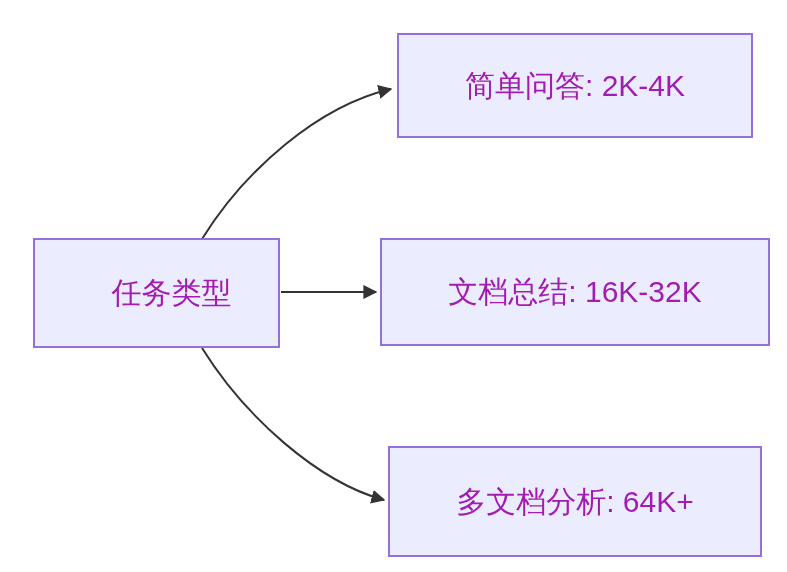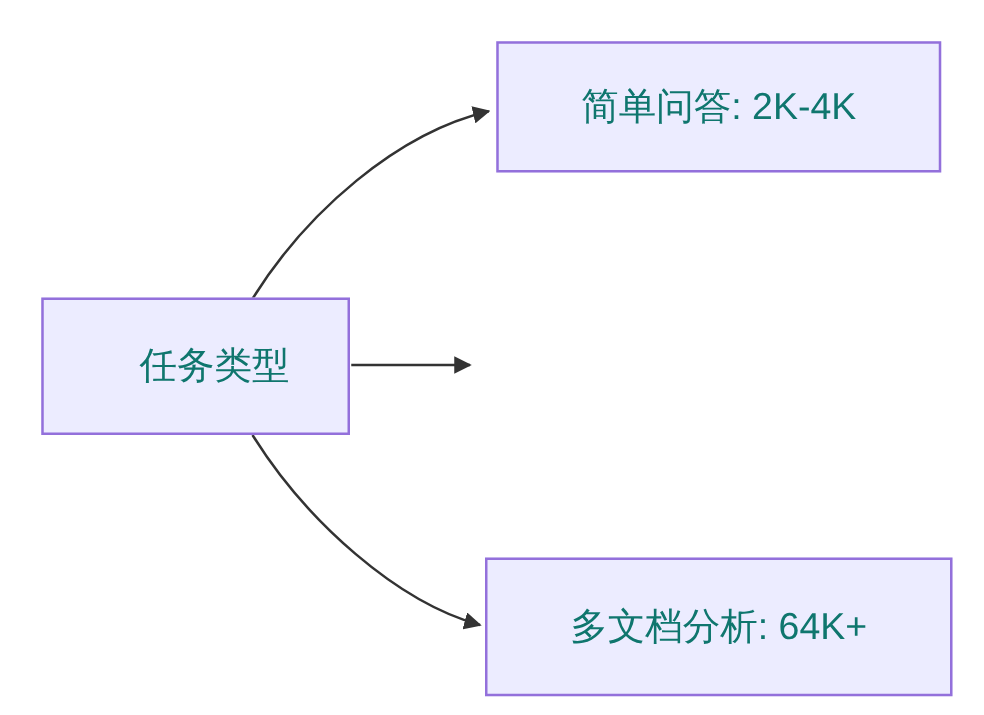--- a/index.html
+++ b/index.html
@@ -32,21 +32,21 @@
     position: absolute;
     box-sizing: border-box;
     background: #ECECFF;
     border: 2px solid #9370DB;
     display: flex;
     align-items: center;
     justify-content: center;
     text-align: center;
   }
   .node-label {
-    color: #0f766e;
+    color: #a21caf;
     font-size: 30px;
     line-height: 1.2;
     white-space: nowrap;
   }
   
   .node-root    { left: 33px;  top: 238px; width: 247px; height: 110px; padding-left: 30px; }
   .node-branch0 { left: 397px; top: 33px;  width: 356px; height: 105px; }
   .node-branch1 { left: 380px; top: 238px; width: 390px; height: 108px; }
   .node-branch2 { left: 388px; top: 446px; width: 374px; height: 111px; text-align: right; }
 </style>
@@ -67,18 +67,21 @@
   </svg>
 
   <div class="node node-root">
     <span class="node-label">任务类型</span>
   </div>
 
   <div class="node node-branch0">
     <span class="node-label">简单问答: 2K-4K</span>
   </div>
 
+  <div class="node node-branch1">
+    <span class="node-label">文档总结: 16K-32K</span>
+  </div>
 
   <div class="node node-branch2">
     <span class="node-label">多文档分析: 64K+</span>
   </div>
 
 </div>
 
 </body></html>

